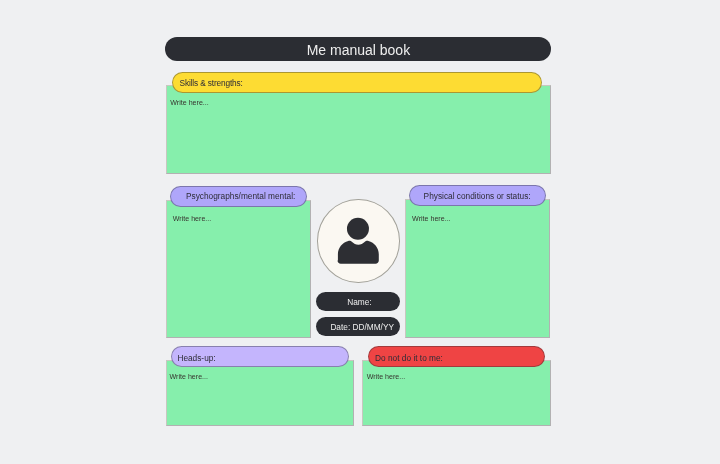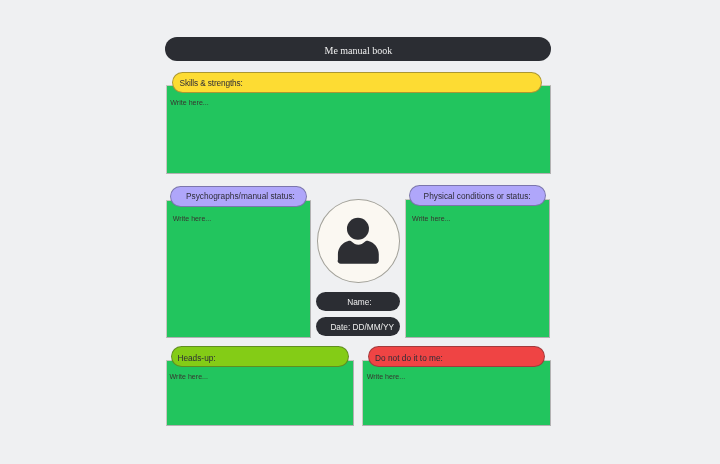--- a/index.html
+++ b/index.html
@@ -1,42 +1,42 @@
 <!DOCTYPE html>
 <html><head>
 <meta charset="utf-8">
 <style>
   html,body{margin:0;padding:0;}
   body{width:720px;height:464px;background:#eff0f2;font-family:"Liberation Sans",sans-serif;overflow:hidden;}
   .canvas{position:relative;width:720px;height:464px;filter:opacity(99.9%);}
   .abs{position:absolute;box-sizing:border-box;}
-  .card{background:#22c55e;border:1px solid #c8c7c0;border-bottom-color:#b2b1b2;border-right-color:#b2b1b2;}
+  .card{background:#86efac;border:1px solid #c8c7c0;border-bottom-color:#b2b1b2;border-right-color:#b2b1b2;}
   .pill{display:flex;align-items:center;border:1px solid rgba(42,44,48,0.39);border-radius:999px;color:#2d2c36;font-size:8.3px;}
   .lbl{filter:opacity(99.9%);white-space:nowrap;}
   .dark-pill{display:flex;align-items:center;justify-content:center;background:#2b2d33;color:#eeeeee;border-radius:999px;filter:opacity(99.9%);}
   .ph{color:#37352f;font-size:7.1px;white-space:nowrap;filter:opacity(99.9%);}
 </style>
 </head>
 <body>
 
 <div class="canvas" style="background-color: rgb(239, 240, 242);">
-  <div class="abs dark-pill" style="left:165.4px;top:36.7px;width:386px;height:24.7px;font-size:10px;font-family:Liberation Serif, serif;padding-top:2px;">Me manual book</div>
+  <div class="abs dark-pill" style="left:165.4px;top:36.7px;width:386px;height:24.7px;font-size:14px;font-family:Liberation Sans, sans-serif;padding-top:2px;">Me manual book</div>
 
   <div class="abs card" style="left:165.7px;top:85.4px;width:385.4px;height:88.4px;">
     <div class="ph abs" style="left:3.60px;top:12.40px;">Write here...</div>
   </div>
   <div class="abs pill" style="left: 172.1px; top: 72.4px; width: 369.8px; height: 20.6px; padding-left: 6.5px; padding-top: 0.5px; background-color: rgb(253, 220, 51);">
       <span class="lbl" style="letter-spacing:-0.15px">Skills &amp; strengths:</span>
     </div>
 
   <div class="abs card" style="left:165.7px;top:199.5px;width:145.0px;height:138.9px;">
     <div class="ph abs" style="left:6.10px;top:14.20px;">Write here...</div>
   </div>
   <div class="abs pill" style="left: 170px; top: 186.2px; width: 136.6px; height: 20.5px; padding-left: 15px; padding-top: 0px; background-color: rgb(175, 166, 250);">
-      <span class="lbl">Psychographs/manual status:</span>
+      <span class="lbl">Psychographs/mental mental:</span>
     </div>
 
   <div class="abs card" style="left:405.2px;top:199.2px;width:145.0px;height:139.2px;">
     <div class="ph abs" style="left:5.90px;top:14.40px;">Write here...</div>
   </div>
   <div class="abs pill" style="left: 409.1px; top: 185.1px; width: 136.5px; height: 21.4px; padding-left: 13.5px; padding-top: 0.7px; background-color: rgb(175, 166, 250);">
       <span class="lbl">Physical conditions or status:</span>
     </div>
 
   <div class="abs" style="left:317.1px;top:199.2px;width:82.5px;height:83.5px;border-radius:50%;background:#fbf8f2;border:1px solid #a3a29a;overflow:hidden;">
@@ -45,21 +45,21 @@
       <path d="M19.9 62.6 v-6.4 c0 -6.4 4.4 -11.8 10.4 -13.3 c1.4 -0.35 2.85 0.15 3.85 1.2 c1.55 1.6 3.75 2.6 6.2 2.6 c2.45 0 4.65 -1 6.2 -2.6 c1 -1.05 2.45 -1.55 3.85 -1.2 c6 1.5 10.4 6.9 10.4 13.3 v6.4 c0 1.8 -1.45 3.25 -3.25 3.25 h-34.8 c-1.8 0 -3.25 -1.45 -3.25 -3.25 z" fill="#2d2e33"></path>
     </svg>
   </div>
 
   <div class="abs dark-pill" style="left:315.8px;top:292.1px;width:83.8px;height:18.6px;font-size:8.3px;padding-left:3.5px;padding-top:1px;">Name:</div>
   <div class="abs dark-pill" style="left:315.8px;top:316.9px;width:83.8px;height:18.9px;font-size:8.3px;padding-left:9px;padding-top:1.6px;">Date: DD/MM/YY</div>
 
   <div class="abs card" style="left:165.5px;top:360.0px;width:188.5px;height:66.4px;">
     <div class="ph abs" style="left:3.00px;top:11.50px;">Write here...</div>
   </div>
-  <div class="abs pill" style="left: 171.4px; top: 345.9px; width: 177.4px; height: 20.7px; padding-left: 5px; padding-top: 3.5px; background-color: #84cc16;">
+  <div class="abs pill" style="left: 171.4px; top: 345.9px; width: 177.4px; height: 20.7px; padding-left: 5px; padding-top: 3.5px; background-color: #c4b5fd;">
       <span class="lbl">Heads-up:</span>
     </div>
 
   <div class="abs card" style="left:362.3px;top:360.0px;width:188.6px;height:66.4px;">
     <div class="ph abs" style="left:3.40px;top:11.50px;">Write here...</div>
   </div>
   <div class="abs pill" style="left: 368.3px; top: 345.5px; width: 176.7px; height: 21.1px; padding-left: 5.8px; padding-top: 3.5px; background-color: #ef4444;">
       <span class="lbl">Do not do it to me:</span>
     </div>
 </div>

